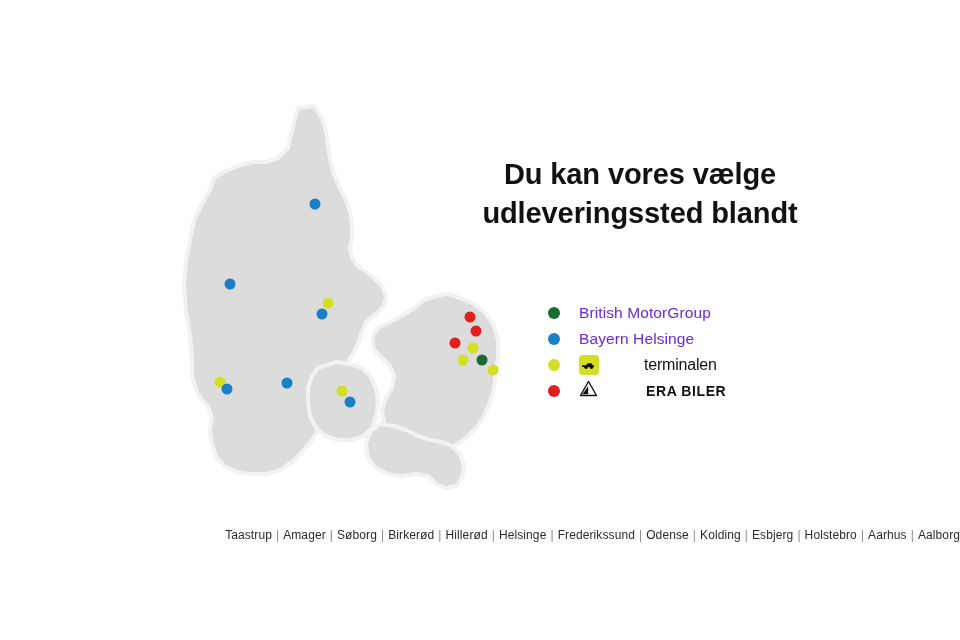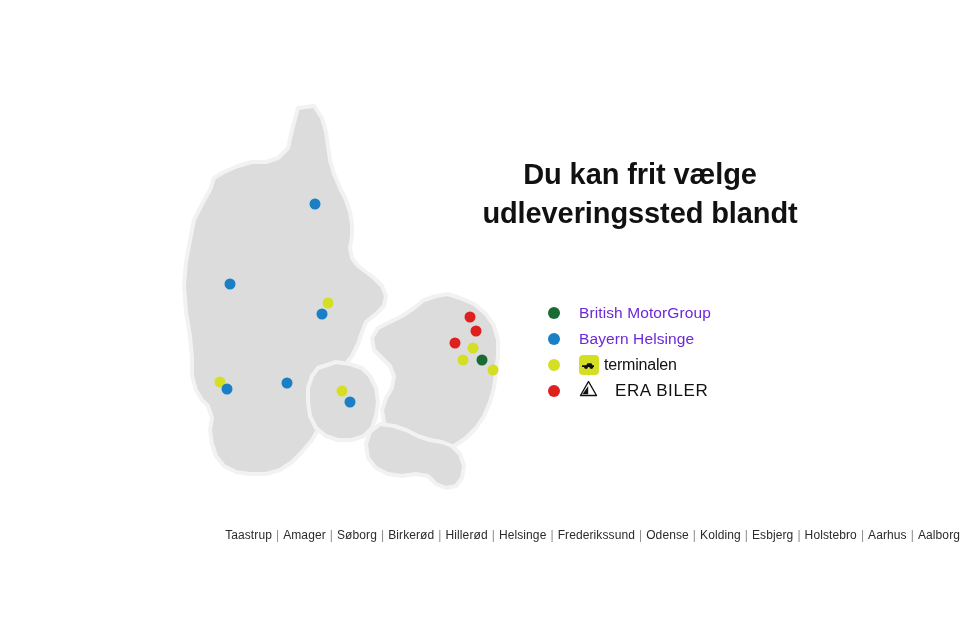--- a/index.html
+++ b/index.html
@@ -92,31 +92,32 @@
     margin-left: 19px;
     font-size: 15.5px;
     color: #6d28d9;
     white-space: nowrap;
     letter-spacing: 0.1px;
   }
   .legend-logo {
     margin-left: 19px;
     display: flex;
     align-items: center;
+    gap: 40px;
   }
   .logo-text {
     font-size: 16px;
     color: #111111;
     letter-spacing: -0.2px;
   }
   .logo-text.era {
-    font-weight: 400;
-    font-size: 17px;
+    font-weight: 700;
+    font-size: 14px;
     letter-spacing: 0.6px;
-    margin-left: 16px;
+    margin-left: 7px;
   }
   .terminal-badge {
     width: 20px;
     height: 20px;
     border-radius: 4px;
     display: inline-flex;
     align-items: center;
     justify-content: center;
     margin-right: 5px;
     flex: 0 0 auto;
@@ -195,21 +196,21 @@
         <div class="map-dot" title="ERA BILER" style="left: 296px; top: 231px; background: rgb(224, 31, 31);"></div>
         <div class="map-dot" title="ERA BILER" style="left: 275px; top: 243px; background: rgb(224, 31, 31);"></div>
         <div class="map-dot" title="terminalen" style="left: 293px; top: 248px; background: rgb(212, 223, 36);"></div>
         <div class="map-dot" title="terminalen" style="left: 283px; top: 260px; background: rgb(212, 223, 36);"></div>
         <div class="map-dot" title="British MotorGroup" style="left: 302px; top: 260px; background: rgb(26, 107, 50);"></div>
         <div class="map-dot" title="terminalen" style="left: 313px; top: 270px; background: rgb(212, 223, 36);"></div>
       </div>
   </div>
 
   <div class="headline">
-    <span class="headline-line">Du kan frit vælge</span>
+    <span class="headline-line">Du kan vores vælge</span>
     <span class="headline-line">udleveringssted blandt</span>
   </div>
 
   <div class="legend">
 
     <div class="legend-row">
       <span class="legend-dot" style="background: rgb(26, 107, 50);"></span>
       <span class="legend-label">British MotorGroup</span>
     </div>
 

